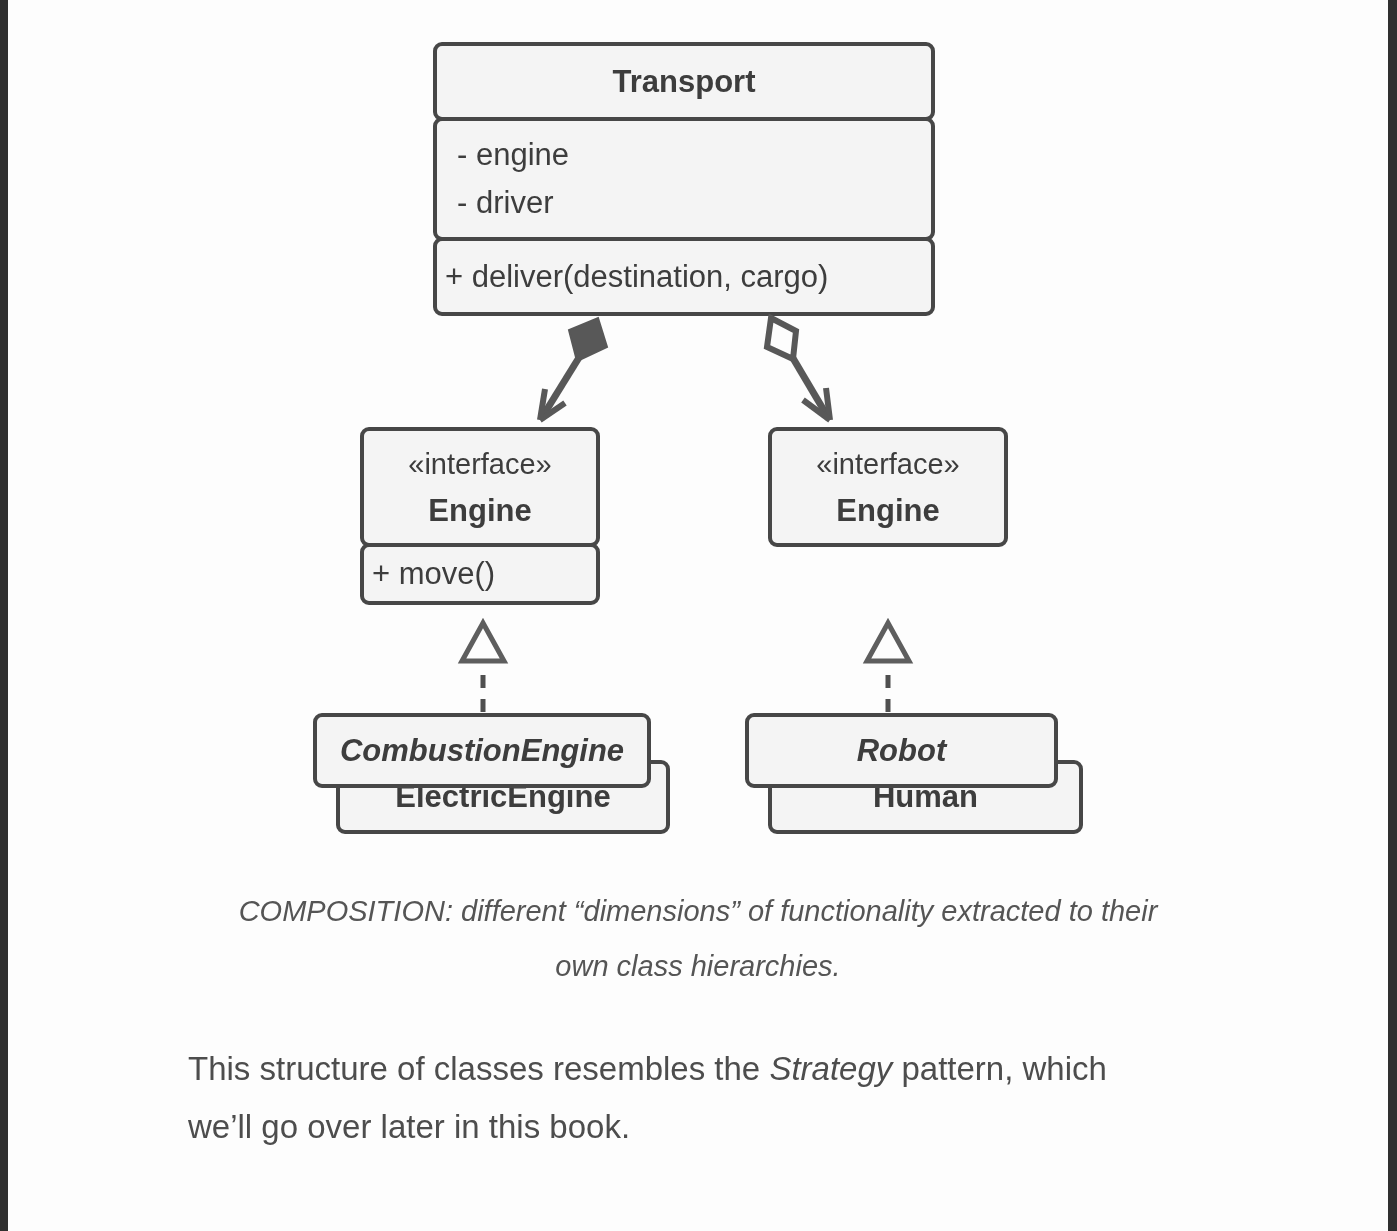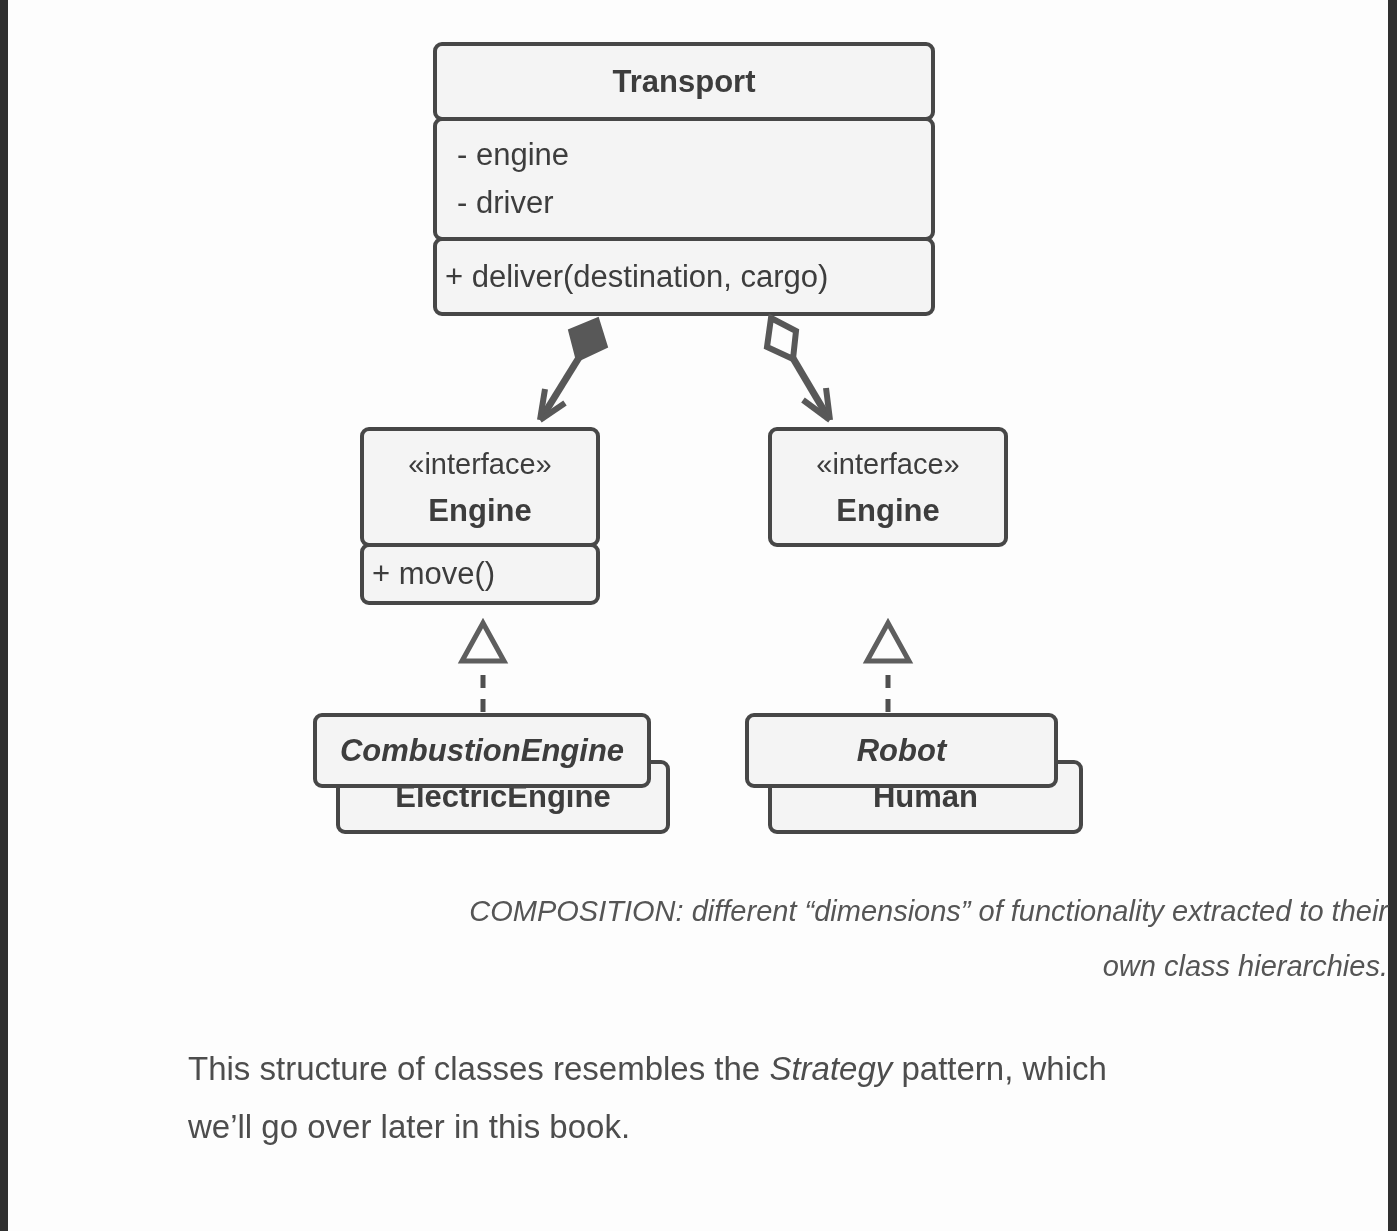--- a/index.html
+++ b/index.html
@@ -77,21 +77,21 @@
     pointer-events: none;
     z-index: 5;
   }
 
   
   .caption {
     position: absolute;
     left: 8px;
     right: 9px;
     top: 884px;
-    text-align: right;
+    text-align: center;
     font-style: italic;
     font-size: 29px;
     line-height: 55px;
     color: #555555;
   }
   .paragraph {
     position: absolute;
     left: 188px;
     top: 1040px;
     width: 1140px;

